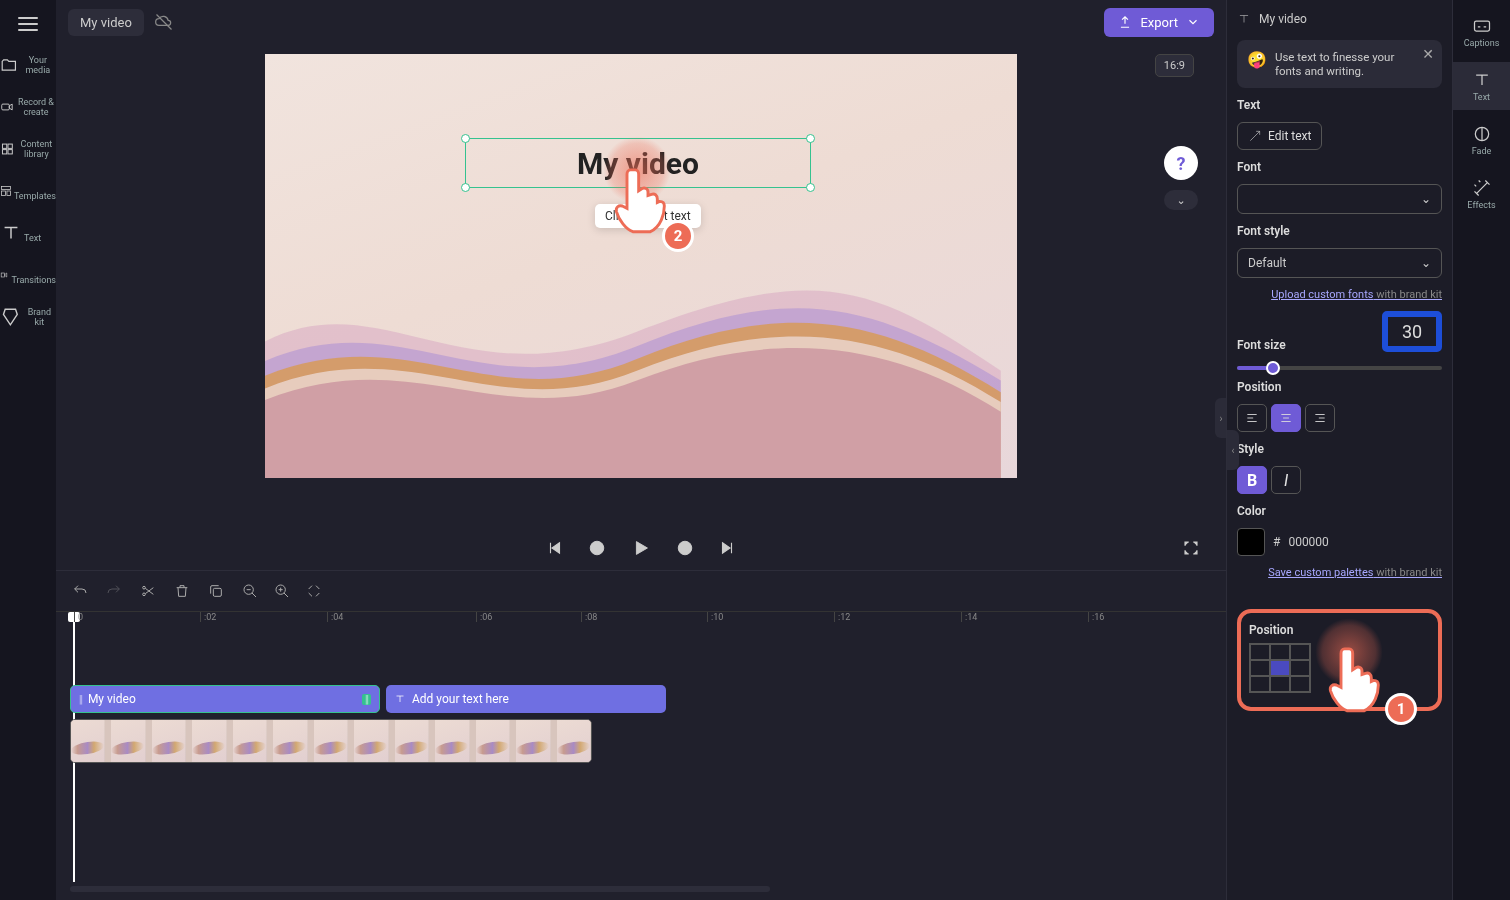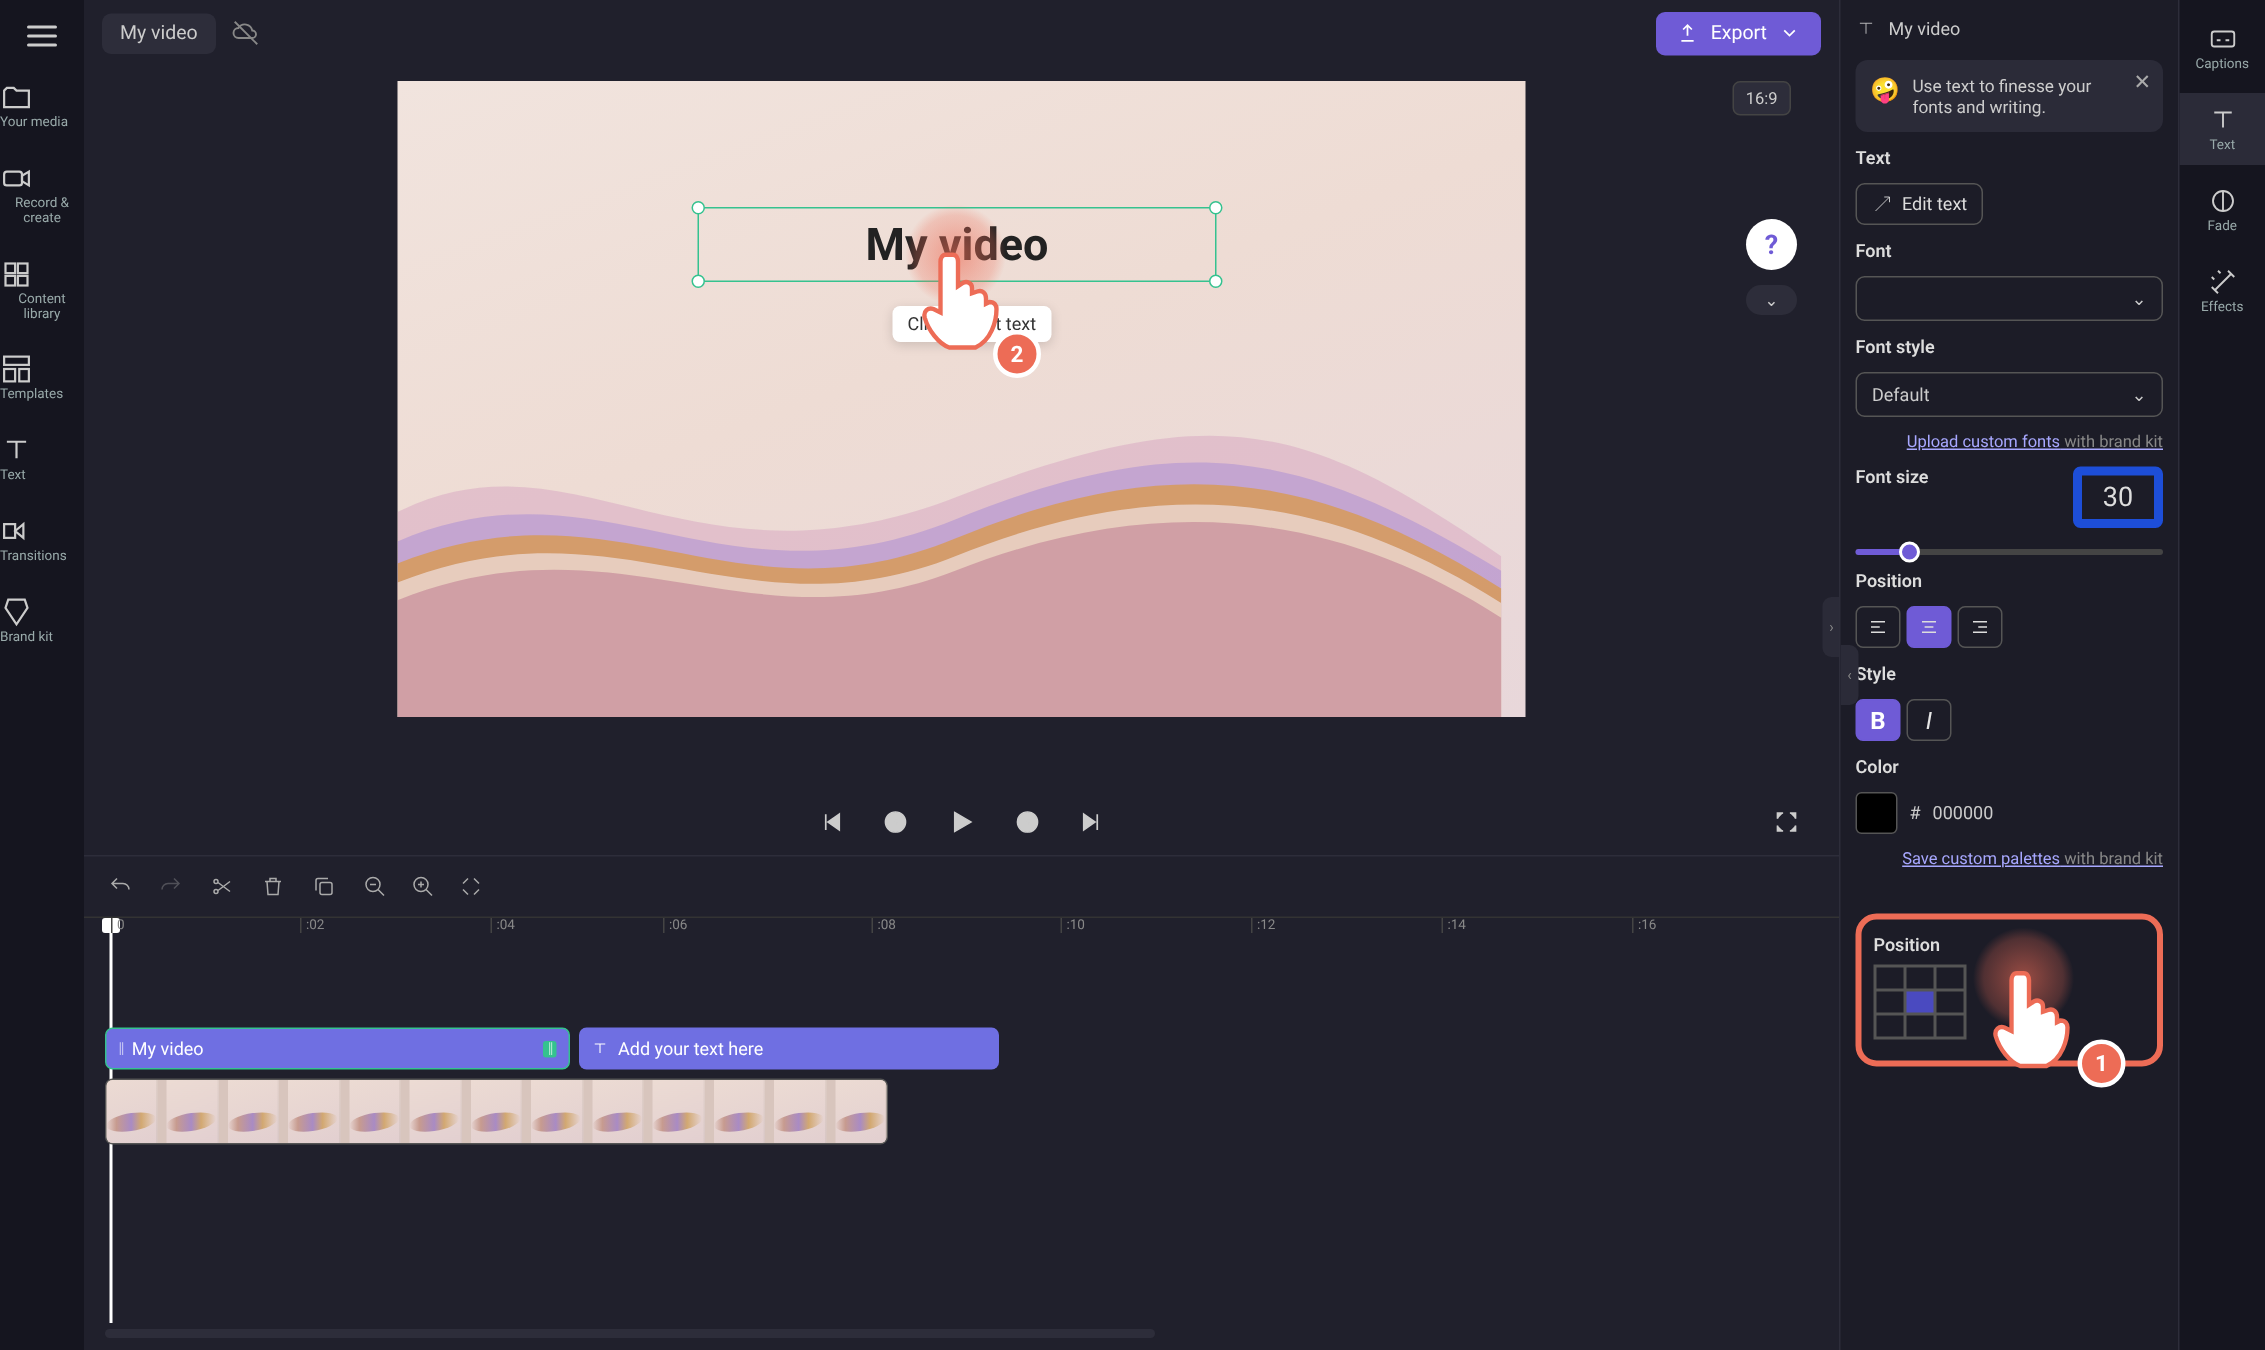--- a/index.html
+++ b/index.html
@@ -3,21 +3,21 @@
 <meta charset="utf-8">
 <style>
 * { box-sizing: border-box; margin: 0; padding: 0; font-family: -apple-system, BlinkMacSystemFont, "Segoe UI", Roboto, sans-serif; }
 html, body { width: 1510px; height: 900px; overflow: hidden; background: #000; color: #e5e5e5; }
 .app { display: flex; width: 100%; height: 100%; }
 
 
 .left-rail { width: 56px; background: #15151f; display: flex; flex-direction: column; align-items: center; padding-top: 8px; gap: 8px; }
 .hamburger { width: 32px; height: 32px; display: flex; flex-direction: column; justify-content: center; gap: 4px; cursor: pointer; padding: 6px; }
 .hamburger div { height: 2px; background: #ccc; border-radius: 1px; }
-.rail-item { width: 56px; display: flex; flex-direction: column; align-items: flex-start; gap: 2px; padding: 6px 0; cursor: pointer; font-size: 9px; color: #9aa; text-align: center; line-height: 1.1; }
+.rail-item { width: 56px; display: flex; flex-direction: row; align-items: flex-end; gap: 2px; padding: 6px 0; cursor: pointer; font-size: 9px; color: #9aa; text-align: center; line-height: 1.1; }
 .rail-item svg { width: 22px; height: 22px; fill: none; stroke: #ccc; stroke-width: 1.6; }
 .rail-item span { display: block; }
 
 
 .main-col { flex: 1; display: flex; flex-direction: column; background: #20202c; position: relative; }
 .main-header { height: 44px; display: flex; align-items: center; padding: 0 12px; gap: 10px; }
 .title-chip { background: #2d2d3a; border-radius: 6px; padding: 6px 12px; font-size: 13px; color: #ccc; }
 .cloud-off { width: 20px; height: 20px; stroke: #888; stroke-width: 1.5; fill: none; }
 .export-btn { margin-left: auto; background: #6f5bd6; color: #fff; border-radius: 6px; padding: 7px 14px; display: flex; align-items: center; gap: 8px; font-size: 13px; cursor: pointer; }
 .export-btn svg { width: 14px; height: 14px; stroke: #fff; fill: none; stroke-width: 2; }
@@ -77,21 +77,21 @@
 .panel-title svg { width: 14px; height: 14px; stroke: #ccc; fill: none; }
 .hint-card { background: #2b2b38; border-radius: 8px; padding: 10px 28px 10px 10px; font-size: 11.5px; color: #ccc; position: relative; display:flex; gap:8px;}
 .hint-card .emoji { font-size: 16px; }
 .hint-close { position: absolute; top: 6px; right: 8px; color: #aaa; cursor: pointer; font-size: 14px; }
 .section-label { font-size: 12px; color: #ddd; font-weight: 600; }
 .btn-outline { border: 1px solid #555; border-radius: 6px; padding: 6px 10px; font-size: 12px; color: #ddd; display: inline-flex; align-items: center; gap: 6px; cursor: pointer; width:fit-content; }
 .btn-outline svg { width: 14px; height: 14px; stroke: #ddd; fill: none; }
 .select { border: 1px solid #555; border-radius: 6px; padding: 7px 10px; font-size: 12px; color: #ccc; display: flex; justify-content: space-between; align-items: center; cursor: pointer; background:#1c1c27; }
 .link-text { font-size: 11px; color: #a8a8ff; text-decoration: underline; cursor: pointer; text-align: right; }
 .link-text .plain { color: #888; text-decoration: none; }
-.row { display: flex; align-items: flex-start; justify-content: space-between; }
+.row { display: flex; align-items: flex-end; justify-content: space-between; }
 .num-input { width: 60px; border: 6px solid #1d4ed8; border-radius: 5px; background: transparent; color: #ddd; text-align: center; padding: 4px; font-size: 18px; }
 .slider { width: 100%; height: 4px; background: #444; border-radius: 2px; position: relative; margin-top: 4px; }
 .slider .fill { position: absolute; left: 0; top: 0; height: 4px; width: 16%; background: #6f5bd6; border-radius: 2px; }
 .slider .thumb { position: absolute; left: 14%; top: -5px; width: 14px; height: 14px; border-radius: 50%; background: #6f5bd6; border: 2px solid #fff; }
 .btn-group { display: flex; gap: 4px; }
 .icon-btn { width: 30px; height: 28px; border: 1px solid #555; border-radius: 5px; display: flex; align-items: center; justify-content: center; cursor: pointer; }
 .icon-btn.active { background: #6f5bd6; border-color: #6f5bd6; }
 .icon-btn svg { width: 14px; height: 14px; stroke: #ddd; fill: none; stroke-width:1.5; }
 .color-swatch { width: 28px; height: 28px; background: #000; border-radius: 4px; border: 1px solid #555; }
 .color-row { display: flex; align-items: center; gap: 8px; font-size: 12px; color: #ccc; }
@@ -274,21 +274,21 @@
           <svg viewBox="0 0 24 24">
               <path d="M9 4L4 9M15 4l5 5M9 20l-5-5M15 20l5-5"></path>
             </svg>
         </div>
       </div>
       <div class="tl-ruler" id="ruler">
         <div class="playhead"></div>
       <div class="ruler-mark" style="left: 18px;">0</div>
           <div class="ruler-mark" style="left: 144px;">:02</div>
           <div class="ruler-mark" style="left: 271px;">:04</div>
-          <div class="ruler-mark" style="left: 386px;">:06</div>
+          <div class="ruler-mark" style="left: 420px;">:06</div>
           <div class="ruler-mark" style="left: 525px;">:08</div>
           <div class="ruler-mark" style="left: 651px;">:10</div>
           <div class="ruler-mark" style="left: 778px;">:12</div>
           <div class="ruler-mark" style="left: 905px;">:14</div>
           <div class="ruler-mark" style="left: 1032px;">:16</div>
         </div>
       <div class="tracks">
         <div class="track text1">
           <span class="grip">||</span>
           <span>My video</span>

